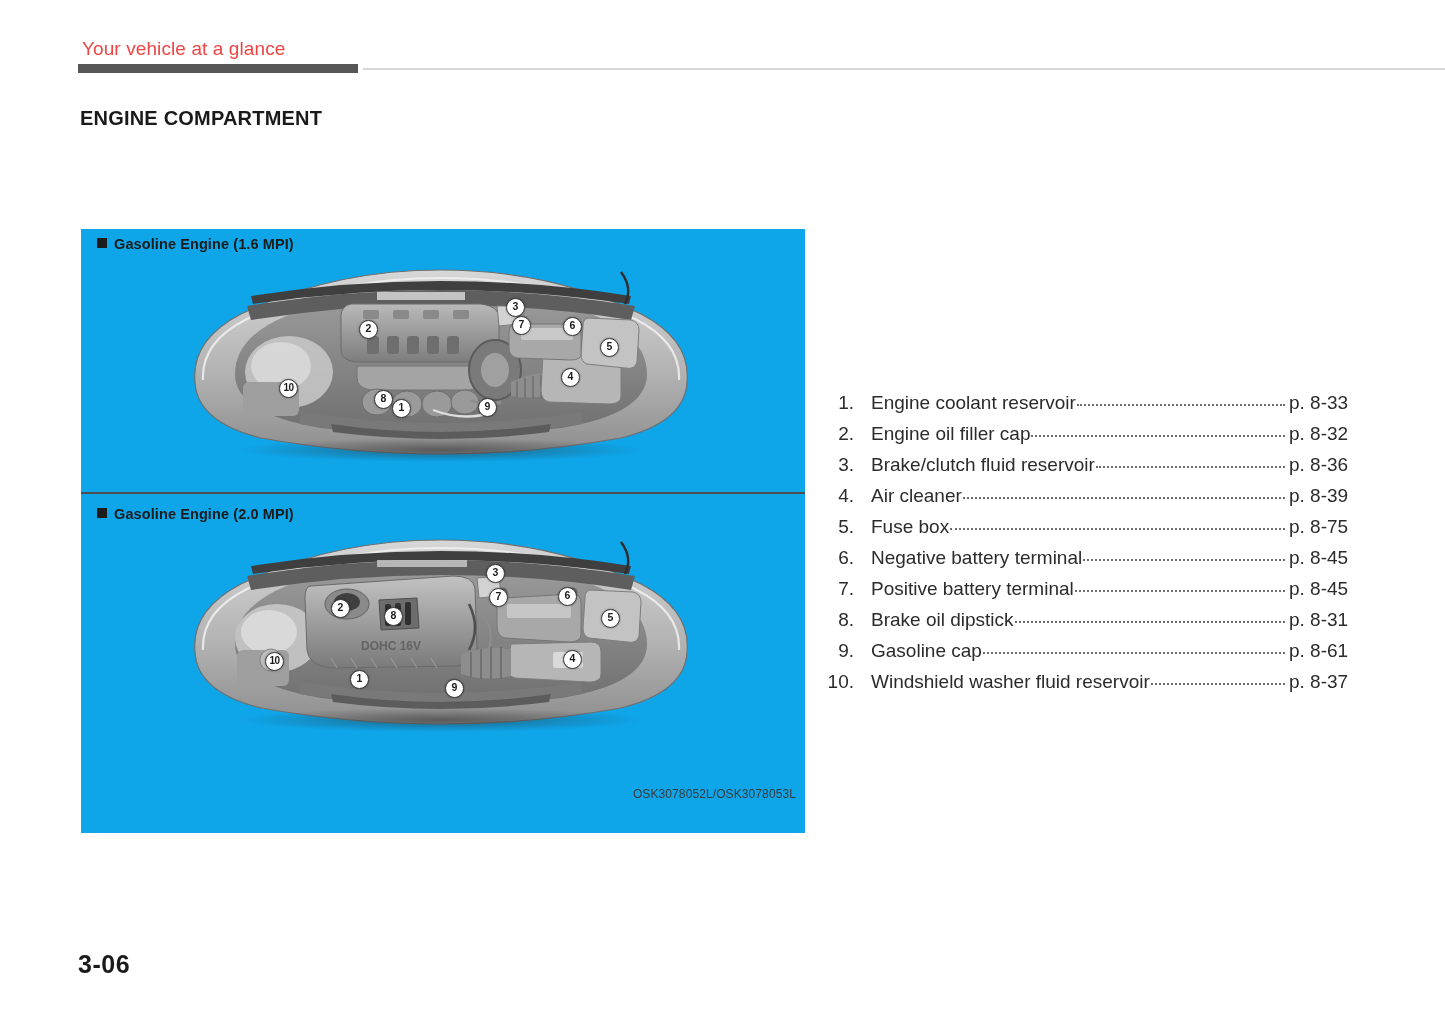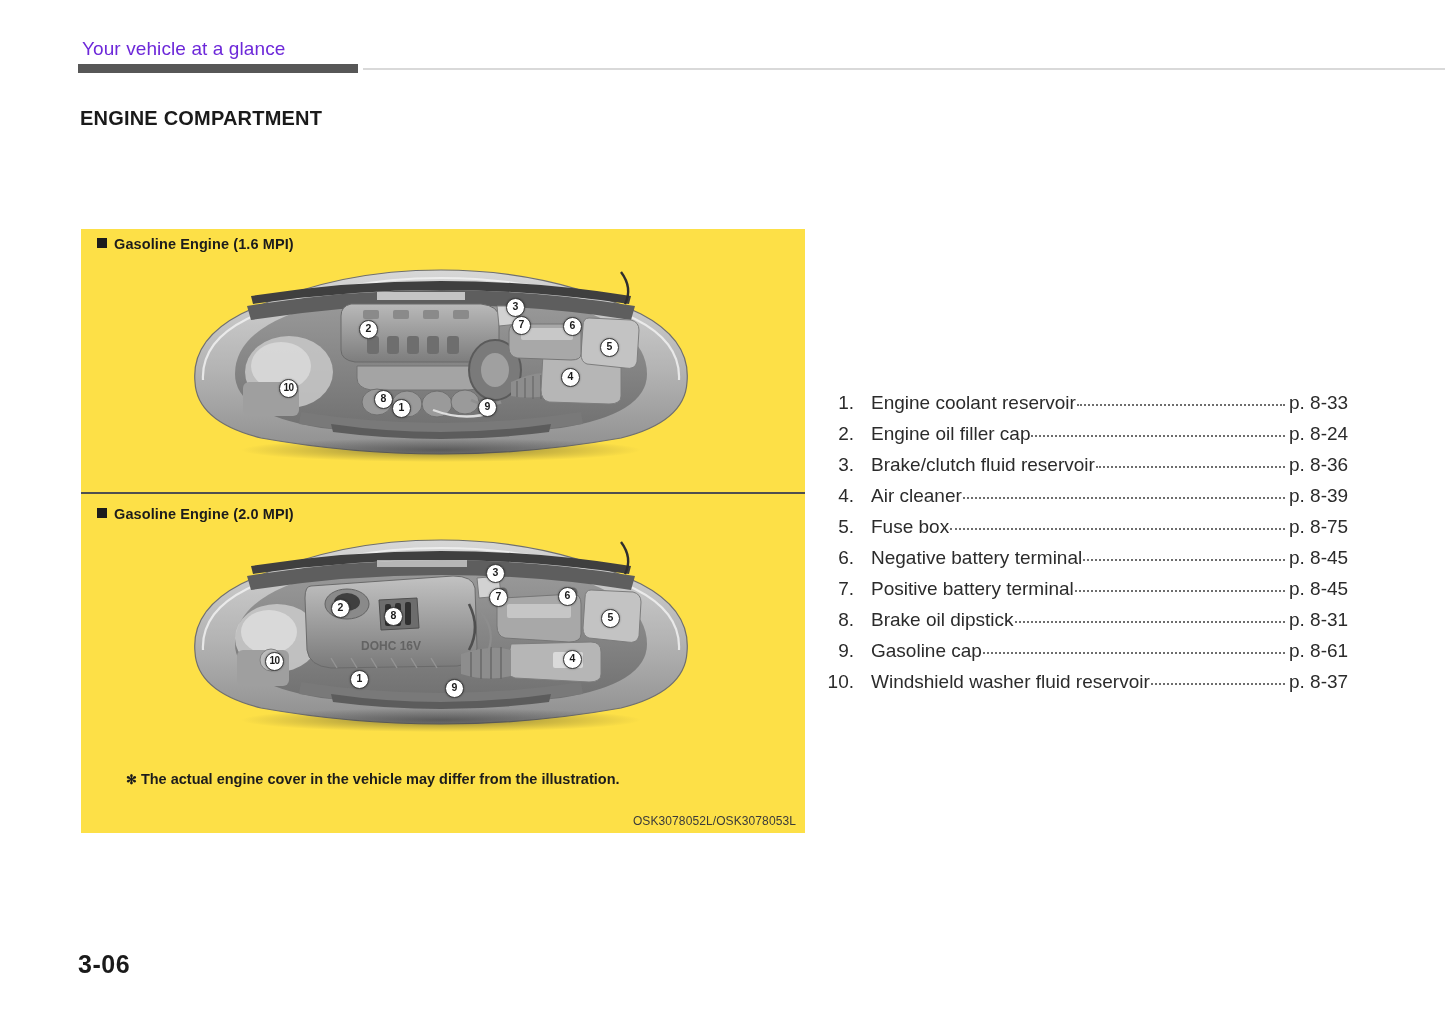--- a/index.html
+++ b/index.html
@@ -22,21 +22,21 @@
     left: 78px;
     top: 38px;
     width: 1290px;
     height: 34px;
   }
   #running-head-text {
     position: absolute;
     left: 4px;
     top: 0px;
     font-size: 19px;
-    color: #6d28d9;
+    color: #ef4444;
     letter-spacing: .1px;
     white-space: nowrap;
   }
   #running-head-bar {
     position: absolute;
     left: 0px;
     top: 26px;
     width: 280px;
     height: 9px;
     background: #575757;
@@ -61,21 +61,21 @@
     color: #1a1a1a;
   }
 
   
   #figure-panel {
     position: absolute;
     left: 81px;
     top: 229px;
     width: 724px;
     height: 604px;
-    background: #fde047;
+    background: #0ea5e9;
   }
 
   .panel-caption {
     position: absolute;
     left: 16px;
     font-size: 14.5px;
     font-weight: bold;
     color: #1c1c1c;
     white-space: nowrap;
     letter-spacing: .1px;
@@ -138,21 +138,21 @@
     white-space: nowrap;
   }
   #figure-note .star {
     font-size: 13px;
     margin-right: 4px;
   }
 
   #figure-id {
     position: absolute;
     right: 9px;
-    top: 585px;
+    top: 558px;
     font-size: 12px;
     color: #3a3a3a;
     letter-spacing: .1px;
   }
 
   
   #legend-list {
     position: absolute;
     left: 823px;
     top: 392px;
@@ -430,39 +430,36 @@
     <div class="callout" style="left:308px; top:56px;">7</div>
     <div class="callout" style="left:377px; top:55px;">6</div>
     <div class="callout" style="left:203px; top:75px;">8</div>
     <div class="callout" style="left:420px; top:77px;">5</div>
     <div class="callout" style="left:382px; top:118px;">4</div>
     <div class="callout wide" style="left:84px; top:120px;">10</div>
     <div class="callout" style="left:169px; top:138px;">1</div>
     <div class="callout" style="left:264px; top:147px;">9</div>
   </div>
 
-  <div id="figure-note">
-    <span class="star">✻</span><span>The actual engine cover in the vehicle may differ from the illustration.</span>
-  </div>
 
   <div id="figure-id">OSK3078052L/OSK3078053L</div>
 </div>
 
 <div id="legend-list">
   <div class="legend-row">
     <span class="legend-num">1.</span>
     <span class="legend-label">Engine coolant reservoir</span>
     <span class="legend-dots"></span>
     <span class="legend-page">p. 8-33</span>
   </div>
   <div class="legend-row">
     <span class="legend-num">2.</span>
     <span class="legend-label">Engine oil filler cap</span>
     <span class="legend-dots"></span>
-    <span class="legend-page">p. 8-24</span>
+    <span class="legend-page">p. 8-32</span>
   </div>
   <div class="legend-row">
     <span class="legend-num">3.</span>
     <span class="legend-label">Brake/clutch fluid reservoir</span>
     <span class="legend-dots"></span>
     <span class="legend-page">p. 8-36</span>
   </div>
   <div class="legend-row">
     <span class="legend-num">4.</span>
     <span class="legend-label">Air cleaner</span>

